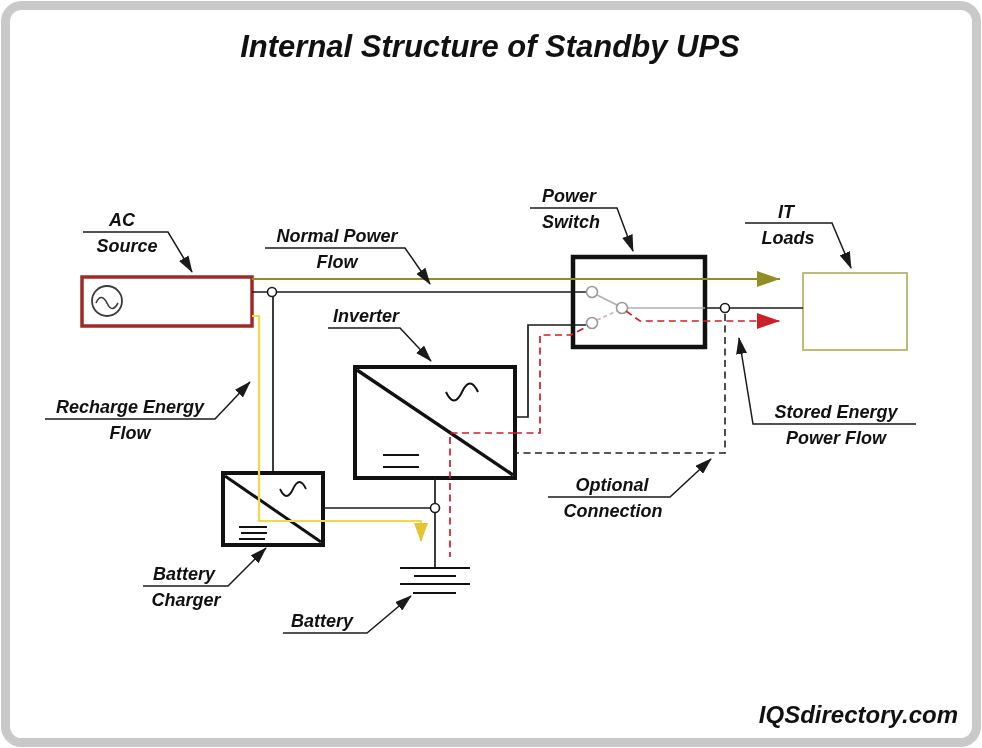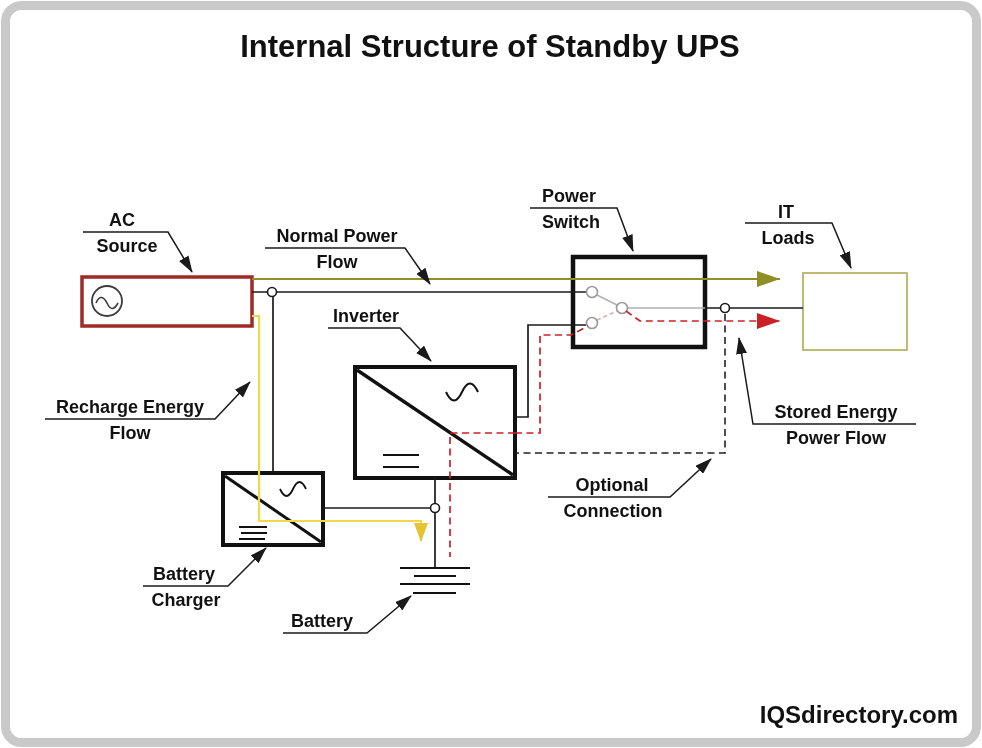--- a/index.html
+++ b/index.html
@@ -1,16 +1,16 @@
 <!DOCTYPE html>
 <html><head>
 <meta charset="utf-8">
 <style>
   html,body{margin:0;padding:0;background:#fff;}
-  .stage{width:982px;height:748px;position:relative;font-family:"Liberation Sans",sans-serif;}
+  .stage{width:982px;height:748px;position:relative;font-family:"Liberation Sans",sans-serif;font-style:italic;}
   svg{display:block;}
   text{font-family:"Liberation Sans","DejaVu Sans",sans-serif;font-weight:bold;fill:#111;}
   .title{font-size:31px;letter-spacing:0px;}
   .lbl{font-size:18px;}
   .wm{font-size:24px;}
   .wire{stroke:#1a1a1a;stroke-width:1.7;fill:none;}
   .wire-gray{stroke:#b0b0b0;stroke-width:1.6;fill:none;}
   .dash-black{stroke:#222;stroke-width:1.6;fill:none;stroke-dasharray:7 4.5;}
   .dash-red{stroke-width:1.7;fill:none;stroke-dasharray:7 4.5;}
   .dash-pink{stroke:#dfb3b3;stroke-width:1.8;fill:none;stroke-dasharray:4 3;}

